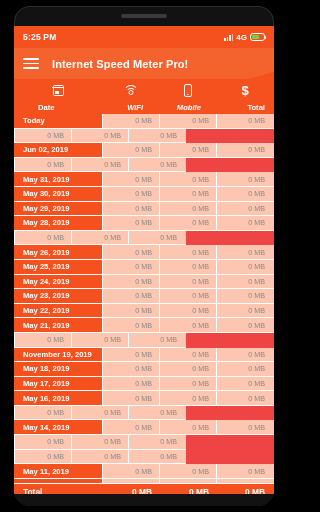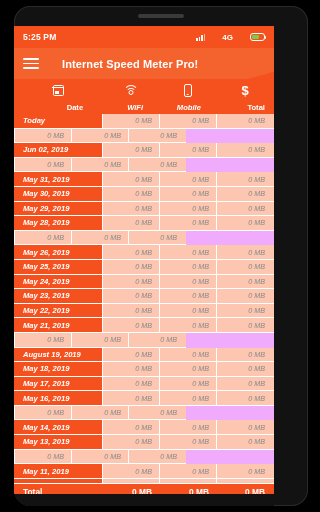--- a/index.html
+++ b/index.html
@@ -6,38 +6,37 @@
   body{
     width:288px;height:512px;overflow:hidden;
     font-family:"Liberation Sans",sans-serif;
     -webkit-font-smoothing:antialiased;
   }
   #device{
     position:absolute;left:14px;top:6px;width:260px;height:500px;
     background:#121212;border-radius:16px;
     box-shadow:0 0 0 1px #2a2a2a inset;
     overflow:hidden;
-    padding-left:34px;
   }
   #speaker{
     position:absolute;left:50%;top:8px;transform:translateX(-50%);
     width:46px;height:4px;border-radius:2px;background:#3a3a3a;
   }
   #screen{
     position:absolute;left:0;top:20px;width:260px;height:468px;
     background:#f27049;overflow:hidden;
   }
   
   #statusbar{
     height:22px;background:#f4511e;color:#fff;
     display:flex;align-items:center;justify-content:space-between;
     padding:0 9px;box-sizing:border-box;
   }
   #clock{font-size:8.5px;font-weight:bold;letter-spacing:.2px;}
-  #status-right{display:flex;align-items:center;gap:17px;}
+  #status-right{display:flex;align-items:center;gap:3px;}
   .sig{display:flex;align-items:flex-end;gap:1px;height:8px;}
   .sig i{display:block;width:1.6px;background:#fff;}
   .sig i:nth-child(1){height:3px;}
   .sig i:nth-child(2){height:4.5px;}
   .sig i:nth-child(3){height:6px;}
   .sig i:nth-child(4){height:7.5px;background:rgba(255,255,255,.55);}
   #net{font-size:8px;font-weight:bold;}
   #battery{
     width:15px;height:8px;border:1.2px solid #fff;border-radius:3px;
     position:relative;box-sizing:border-box;padding:1px;
@@ -53,21 +52,21 @@
     display:flex;align-items:center;
   }
   #swoosh{
     position:absolute;left:-30px;top:-34px;width:340px;height:80px;
     background:#f4622e;border-radius:0 0 60% 40%;
     transform:rotate(-3deg);
   }
   #menu-btn{position:relative;z-index:2;margin-left:9px;width:16px;}
   #menu-btn span{display:block;height:1.8px;background:#fff;border-radius:1px;margin:3px 0;}
   #app-title{
-    position:relative;z-index:2;margin-left:23px;color:#fff;
+    position:relative;z-index:2;margin-left:13px;color:#fff;
     font-size:11px;font-weight:bold;letter-spacing:.1px;
   }
   
   #tabrow{
     height:22px;background:#f4511e;display:flex;align-items:center;
   }
   .tabcell{flex:0 0 auto;display:flex;align-items:center;justify-content:center;color:#fff;}
   .c-date{width:88px;}
   .c-wifi{width:57px;}
   .c-mob{width:57px;}
@@ -83,26 +82,26 @@
   .ic-wifi i:nth-child(3){width:3px;height:3px;top:5.4px;border-width:1.6px;border-color:#fff;border-radius:50%;}
   .ic-phone{width:8px;height:13px;border:1.3px solid #fff;border-radius:2px;position:relative;box-sizing:border-box;}
   .ic-phone:after{content:"";position:absolute;left:50%;transform:translateX(-50%);bottom:.8px;width:2.6px;height:1.2px;background:#fff;border-radius:1px;}
   .ic-dollar{font-size:13px;font-weight:bold;line-height:1;color:#fff;}
   
   #thead{
     height:13px;background:#f4511e;display:flex;align-items:center;
     color:#fff;font-size:7.6px;font-weight:bold;
   }
   #thead .h{box-sizing:border-box;}
-  #thead .h-date{width:88px;padding-left:9px;text-align:center;margin-left:15px;}
+  #thead .h-date{width:88px;padding-left:9px;text-align:left;margin-left:15px;}
   #thead .h-num{width:57px;padding-right:7px;text-align:center;font-style:italic;}
   #thead .h-last{width:58px;padding-right:9px;text-align:right;}
   
   #tbody{
-    height:369px;overflow:hidden;background:#f0abfc;font-style:italic;
+    height:369px;overflow:hidden;background:#ef4444;
   }
   .row{display:flex;height:14.6px;align-items:stretch;}
   .cell{box-sizing:border-box;display:flex;align-items:center;}
   .cell-date{
     width:88px;background:#f4511e;color:#fff;
     font-size:7.6px;font-weight:bold;padding-left:9px;
     border-bottom:1px solid #fff;
   }
   .cell-num{
     width:57px;background:#fcc6b0;color:#8a8a8a;
@@ -270,21 +269,21 @@
           <div class="cell cell-num">0 MB</div>
           <div class="cell cell-num">0 MB</div>
           <div class="cell cell-num last">0 MB</div>
         </div>
         <div class="row">
           <div class="cell cell-num">0 MB</div>
           <div class="cell cell-num">0 MB</div>
           <div class="cell cell-num last">0 MB</div>
         </div>
         <div class="row">
-          <div class="cell cell-date">August 19, 2019</div>
+          <div class="cell cell-date">November 19, 2019</div>
           <div class="cell cell-num">0 MB</div>
           <div class="cell cell-num">0 MB</div>
           <div class="cell cell-num last">0 MB</div>
         </div>
         <div class="row">
           <div class="cell cell-date">May 18, 2019</div>
           <div class="cell cell-num">0 MB</div>
           <div class="cell cell-num">0 MB</div>
           <div class="cell cell-num last">0 MB</div>
         </div>
@@ -305,21 +304,20 @@
           <div class="cell cell-num">0 MB</div>
           <div class="cell cell-num last">0 MB</div>
         </div>
         <div class="row">
           <div class="cell cell-date">May 14, 2019</div>
           <div class="cell cell-num">0 MB</div>
           <div class="cell cell-num">0 MB</div>
           <div class="cell cell-num last">0 MB</div>
         </div>
         <div class="row">
-          <div class="cell cell-date">May 13, 2019</div>
           <div class="cell cell-num">0 MB</div>
           <div class="cell cell-num">0 MB</div>
           <div class="cell cell-num last">0 MB</div>
         </div>
         <div class="row">
           <div class="cell cell-num">0 MB</div>
           <div class="cell cell-num">0 MB</div>
           <div class="cell cell-num last">0 MB</div>
         </div>
         <div class="row">

